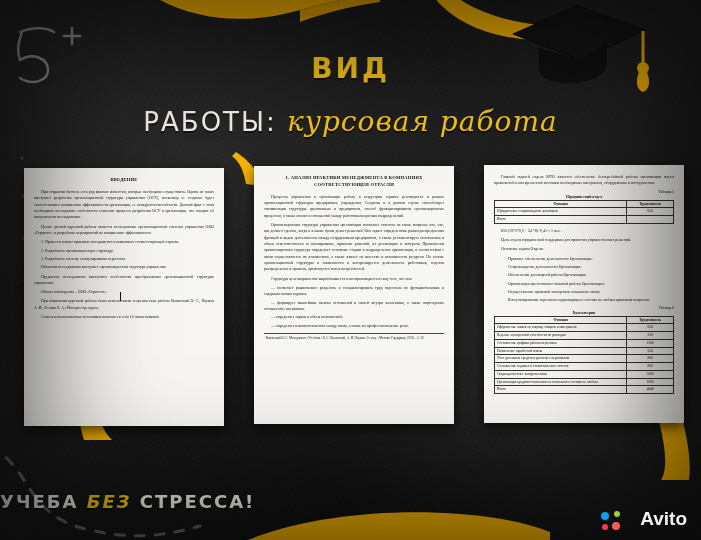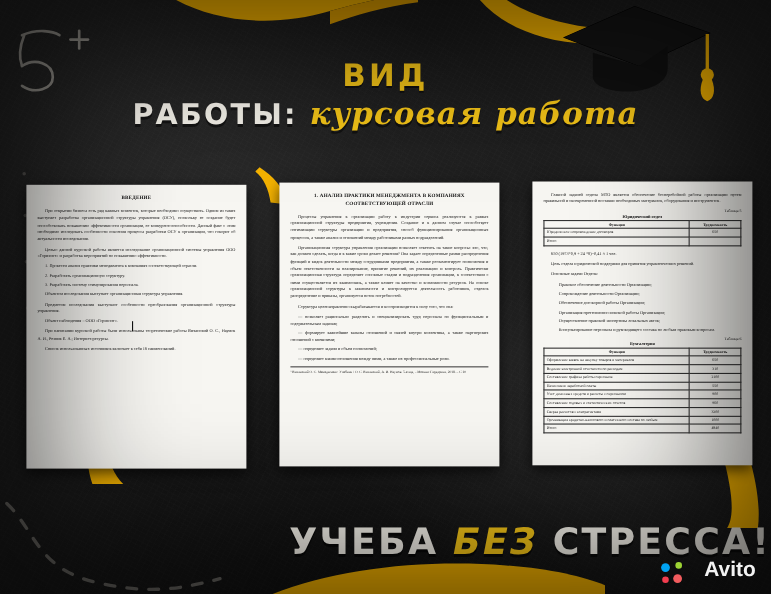--- a/index.html
+++ b/index.html
@@ -63,39 +63,39 @@
   }
   .t-line1{
     font-family:"DejaVu Sans",sans-serif;
     font-weight:bold;
     font-size:28px;
     letter-spacing:3px;
     color:#f5c518;
     text-shadow:0 2px 0 rgba(0,0,0,.5);
   }
   .t-line2{
-    margin-top:2px;
+    margin-top:20px;
     font-family:"DejaVu Sans",sans-serif;
-    font-weight:bold;
+    font-weight:normal;
     font-size:26px;
     letter-spacing:2px;
     color:#f5f2ea;
     text-shadow:0 2px 0 rgba(0,0,0,.5);
   }
   .t-line2 .accent{
     color:#f5c518;
     font-family:"DejaVu Serif",serif;
     font-style:italic;
     font-size:28px;
     letter-spacing:1px;
   }
   .bottom-title{
-    position:absolute;left:0;right:0;bottom:28px;text-align:right;
+    position:absolute;left:0;right:0;bottom:28px;text-align:left;
     font-family:"DejaVu Sans",sans-serif;
-    font-weight:bold;font-size:33px;letter-spacing:2px;
+    font-weight:bold;font-size:18px;letter-spacing:2px;
     color:#f5f2ea;
     text-shadow:0 2px 0 rgba(0,0,0,.55);
     pointer-events:none;
   }
   .bottom-title .accent{color:#f5c518;font-style:italic;}
 
   
   .pages{
     position:absolute;left:24px;top:168px;width:660px;height:262px;
     display:flex;justify-content:space-between;

